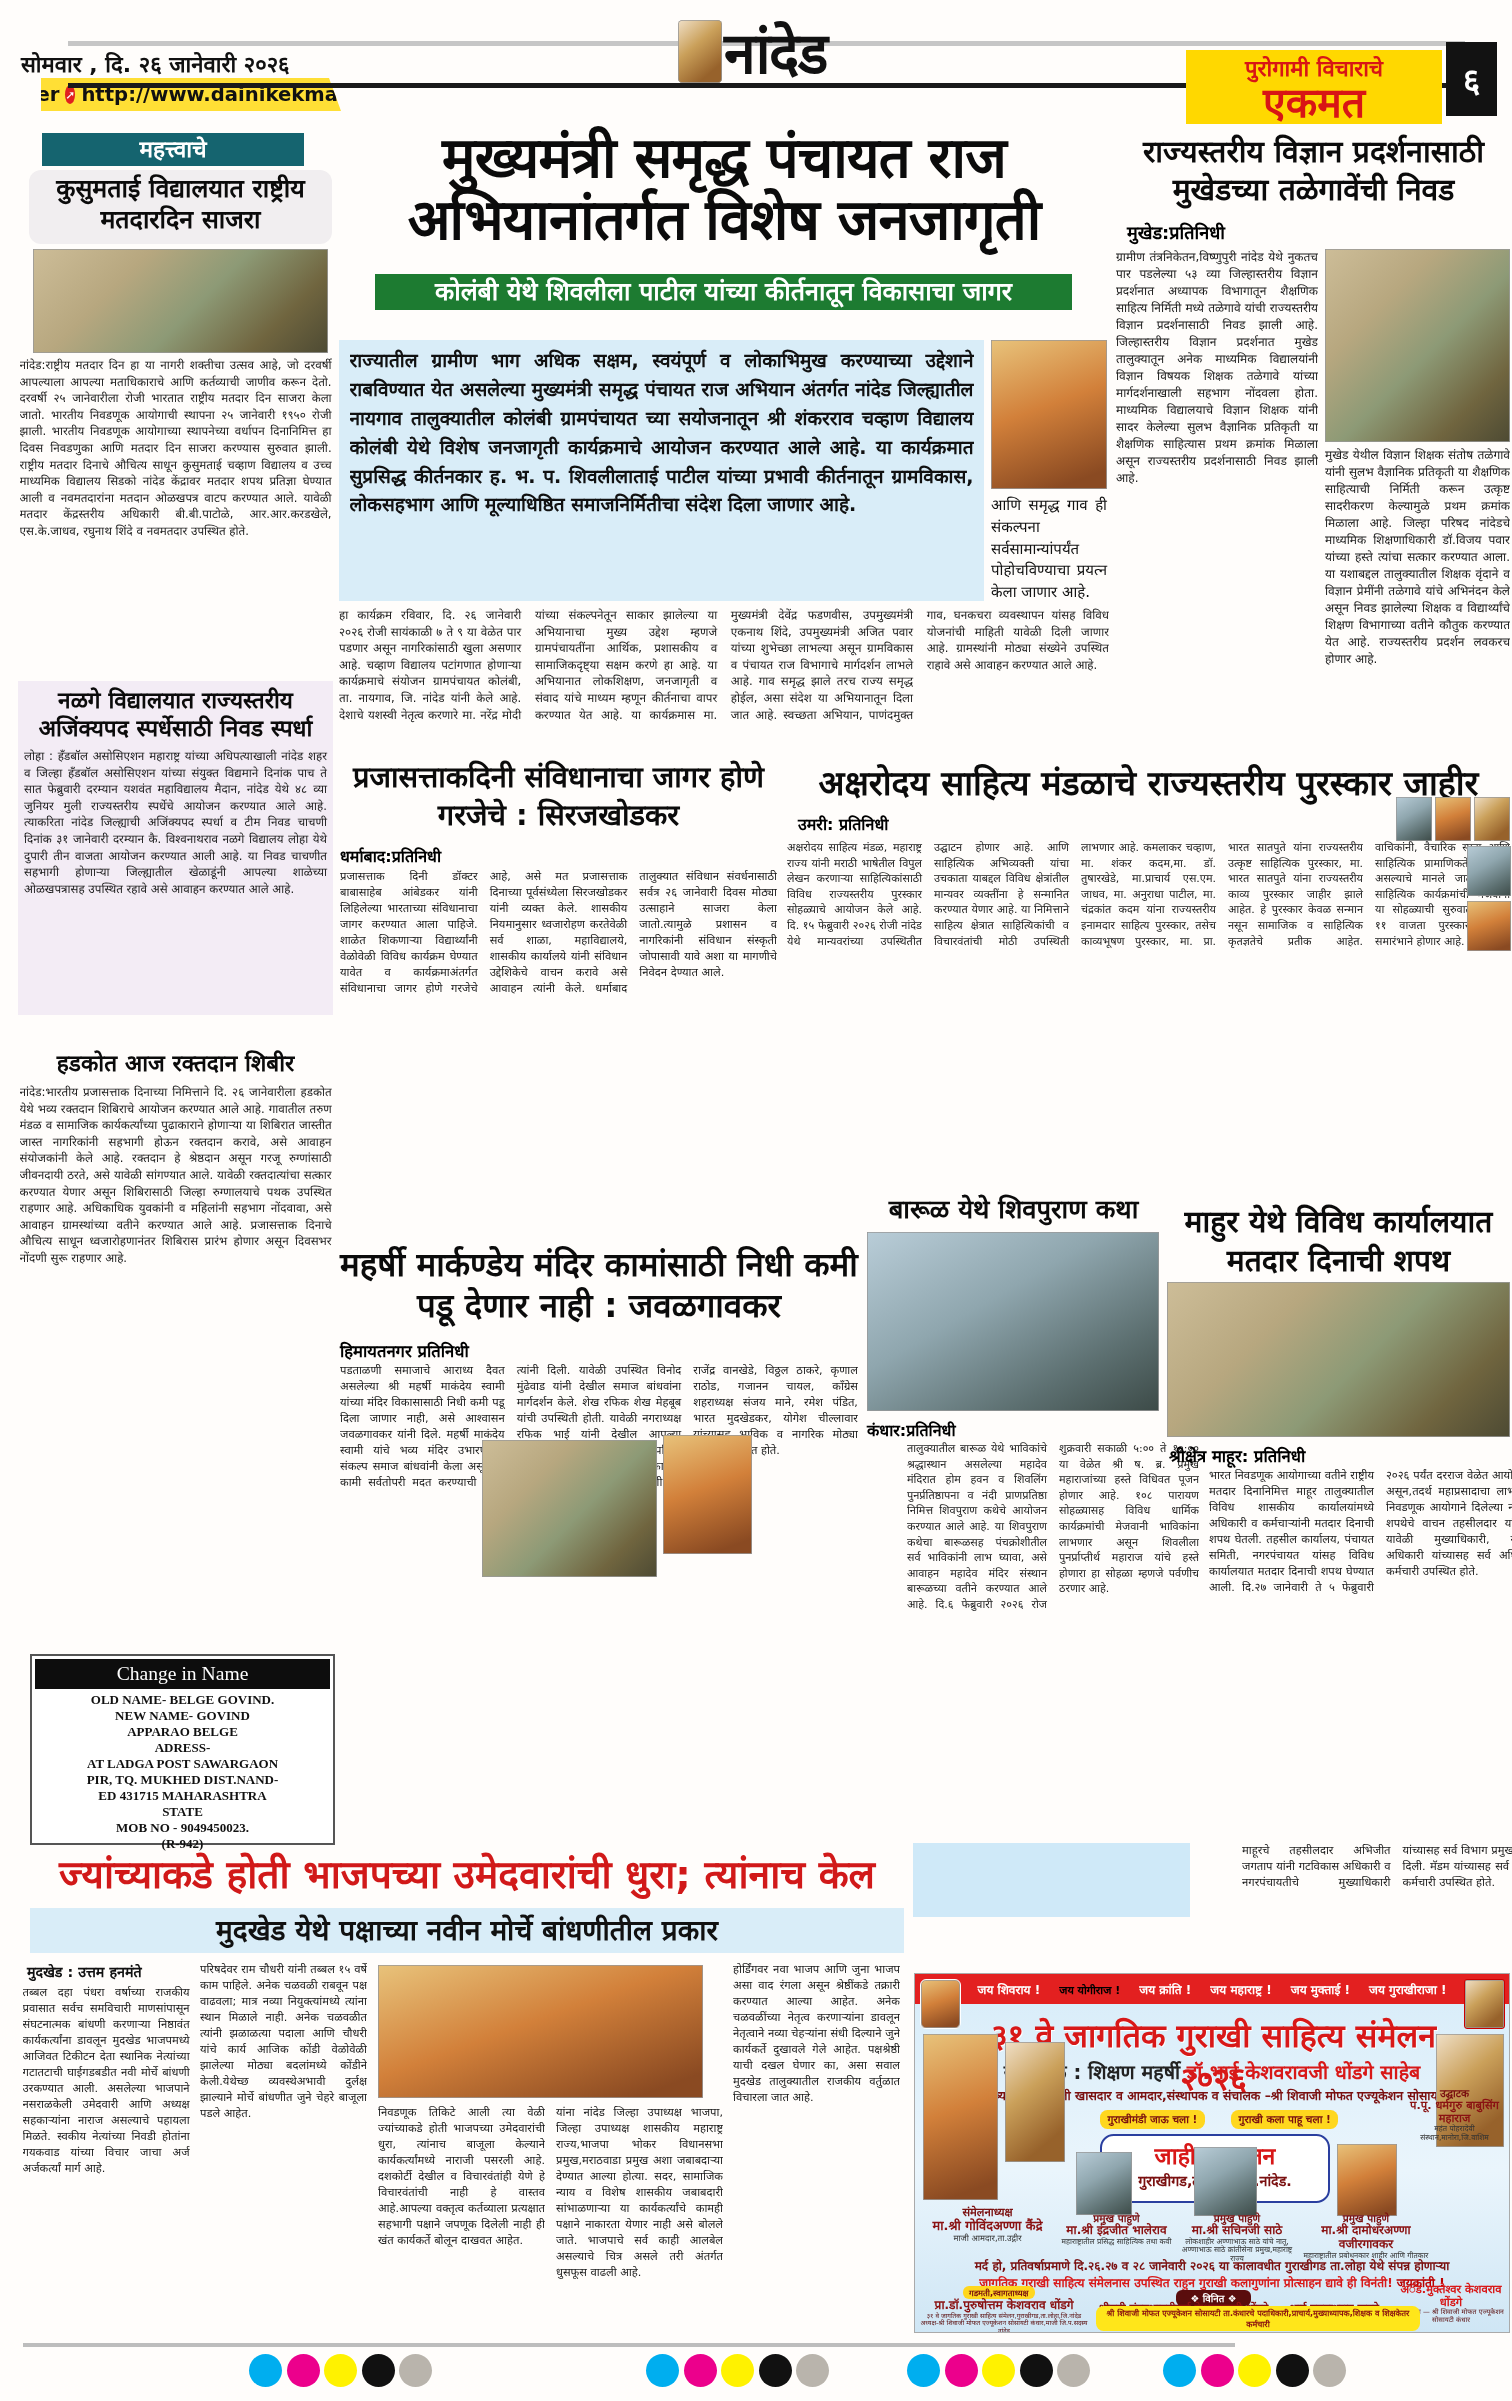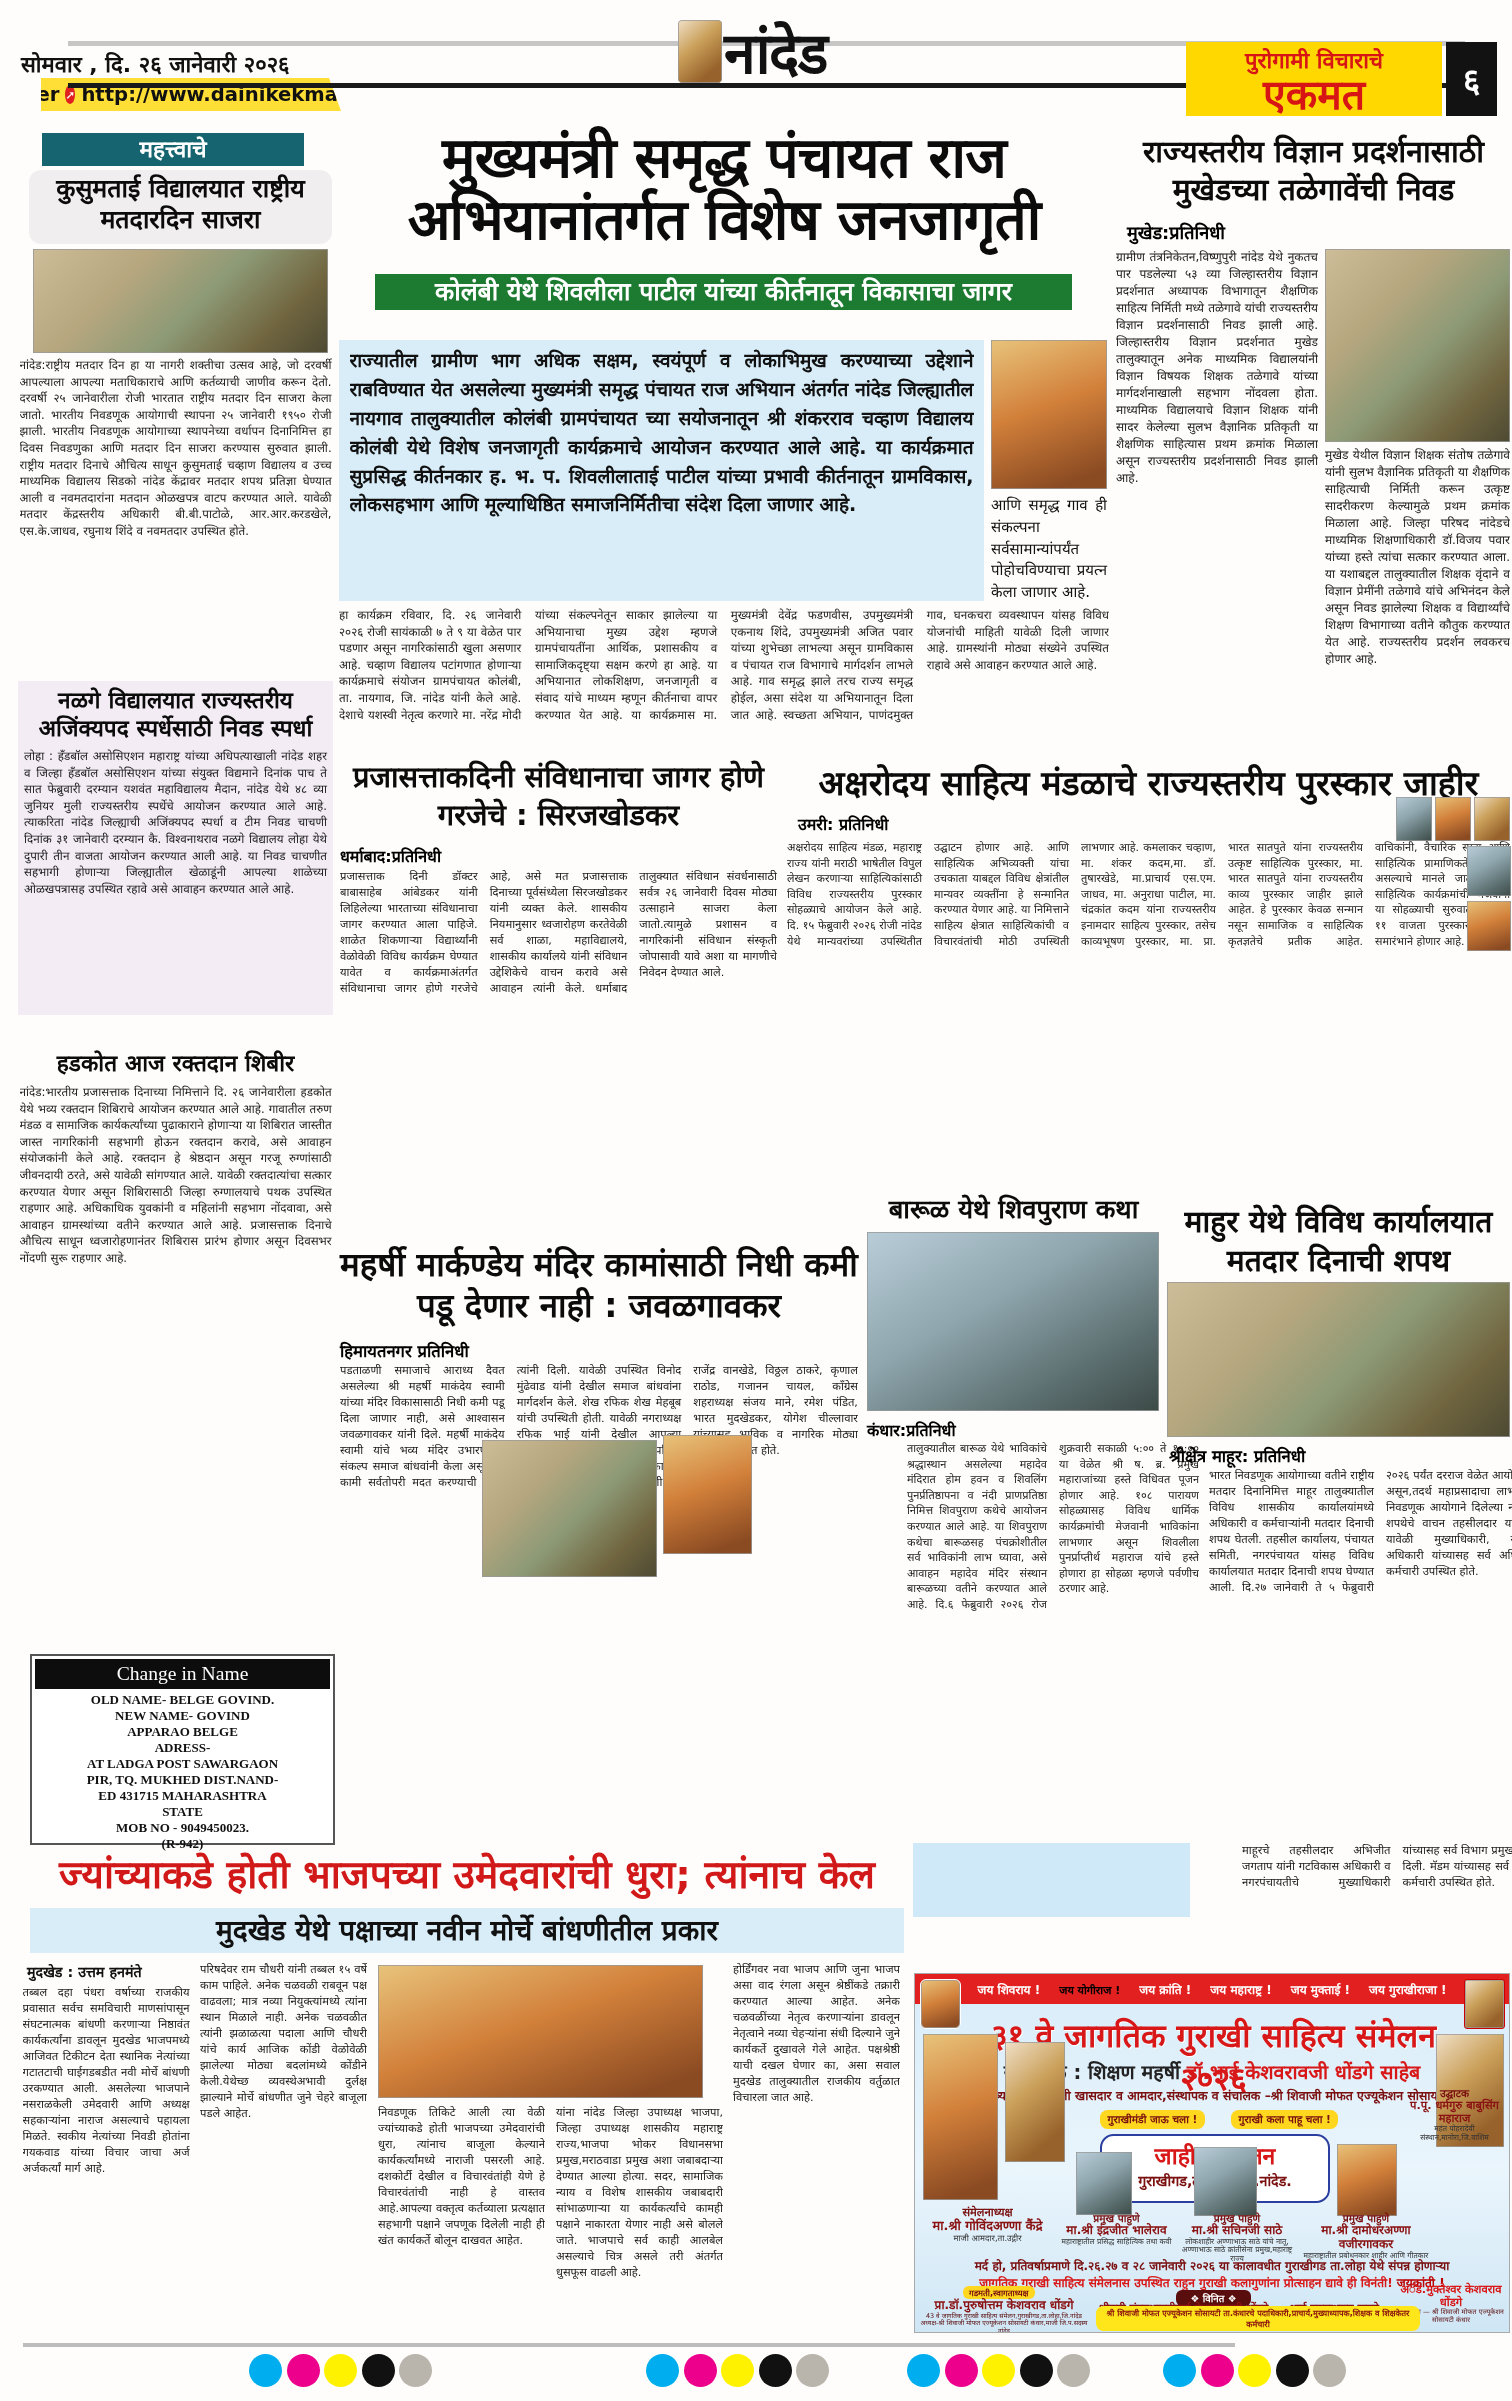--- a/index.html
+++ b/index.html
@@ -35,21 +35,21 @@
   <div class="abs" style="left:41px;top:78px;width:300px;height:33px;background:#ffdf35;clip-path:polygon(0 0,96% 0,100% 100%,0 100%);display:flex;align-items:center;justify-content:center;gap:6px;">
     <span style="font-size:19.6px;font-weight:600;">epaper</span>
     <span style="width:19.6px;height:19.6px;border-radius:50%;background:#e02020;color:#fff;display:inline-flex;align-items:center;justify-content:center;font-size:12px;">➚</span>
     <span style="font-size:19.6px;font-weight:600;">http://www.dainikekmat.com</span>
   </div>
 
   <div class="abs" style="left:68px;top:83px;width:1397px;height:4.5px;background:#1a1a1a;"></div>
   <div class="abs photo4" style="left:678px;top:19.6px;width:44px;height:63px;border-radius:4.5px;"></div>
   <div class="abs" style="left:724px;top:12px;font-size:57px;font-weight:900;letter-spacing:-1.5px;">नांदेड</div>
 
-  <div class="abs" style="left:1186px;top:42px;width:256px;height:74px;background:#ffd800;text-align:center;">
+  <div class="abs" style="left:1186px;top:50px;width:256px;height:74px;background:#ffd800;text-align:center;">
     <div style="font-size:22px;font-weight:800;color:#d81515;margin-top:1.5px;">पुरोगामी विचाराचे</div>
     <div style="font-size:41px;font-weight:900;color:#d81515;line-height:1.05;">एकमत</div>
   </div>
   <div class="abs" style="left:1446px;top:42px;width:51px;height:74px;background:#121212;color:#fff;display:flex;align-items:center;justify-content:center;">
     <span style="font-size:33px;font-weight:700;">६</span>
   </div>
 
   <div class="abs ctr" style="left:42px;top:133px;width:262px;height:33px;background:#15646f;color:#fff;font-size:22.6px;font-weight:800;line-height:33px;"></div>
   <div class="abs ctr" style="left:42px;top:133px;width:262px;height:33px;color:#fff;font-size:22.6px;font-weight:800;line-height:33px;">महत्त्वाचे</div>
 
@@ -203,21 +203,21 @@
     <div class="ctr" style="position:absolute;left:0;top:283px;width:100%;font-size:12px;font-weight:700;color:#7a1010;">मर्द हो, प्रतिवर्षाप्रमाणे दि.२६.२७ व २८ जानेवारी २०२६ या कालावधीत गुराखीगड ता.लोहा येथे संपन्न होणाऱ्या</div>
     <div class="ctr" style="position:absolute;left:0;top:300px;width:100%;font-size:12px;font-weight:800;color:#d81818;">
       <span>जागतिक गुराखी साहित्य संमेलनास उपस्थित राहुन गुराखी कलागुणांना प्रोत्साहन द्यावे ही विनंती!</span>
       <span style="color:#b00;">जयक्रांती !</span>
     </div>
     <div class="ctr" style="position:absolute;left:261px;top:316px;width:75px;background:#5a0d0d;color:#fff;font-size:9.8px;font-weight:700;border-radius:6px;padding:1.5px 0;">❖ विनित ❖</div>
     <div style="position:absolute;left:48px;top:312px;background:#ffd71e;color:#7a1010;font-size:8.3px;font-weight:800;padding:0.8px 6px;border-radius:6px;">गडमती,स्वागताध्यक्ष</div>
 
     <div class="ctr ad-label" style="position:absolute;left:3px;top:325px;width:172px;">
       <div style="font-size:12px;font-weight:900;color:#8a1212;">प्रा.डॉ.पुरुषोत्तम केशवराव धोंडगे</div>
-      <div style="font-size:6.4px;color:#5a0d0d;">43 वे जागतिक गुराखी साहित्य संमेलन,गुराखीगड,ता.लोहा,जि.नांदेड अध्यक्ष-श्री शिवाजी मोफत एज्यूकेशन सोसायटी कंधार,माजी जि.प.सदस्य नांदेड</div>
+      <div style="font-size:6.4px;color:#5a0d0d;">३१ वे जागतिक गुराखी साहित्य संमेलन,गुराखीगड,ता.लोहा,जि.नांदेड अध्यक्ष-श्री शिवाजी मोफत एज्यूकेशन सोसायटी कंधार,माजी जि.प.सदस्य नांदेड</div>
     </div>
     <div class="ctr ad-label" style="position:absolute;left:178px;top:328px;width:181px;">
       <div style="font-size:11.3px;font-weight:900;color:#8a1212;">श्रीमती चंद्रप्रभावतीबाई केशवरावजी धोंडगे</div>
       <div style="font-size:6.8px;color:#5a0d0d;">सामाजिक कार्यकर्त्या व ग्रामीण लेखिका</div>
     </div>
     <div class="ctr ad-label" style="position:absolute;left:363px;top:328px;width:113px;">
       <div style="font-size:11.3px;font-weight:900;color:#8a1212;">भाई गुरुनाथराव कुरुडे</div>
       <div style="font-size:6.4px;color:#5a0d0d;">माजी अध्यक्ष,सचिव-श्री शिवाजी मोफत एज्यूकेशन सोसायटी कंधार</div>
     </div>
     <div class="ctr ad-label" style="position:absolute;left:479px;top:309px;width:114px;">

